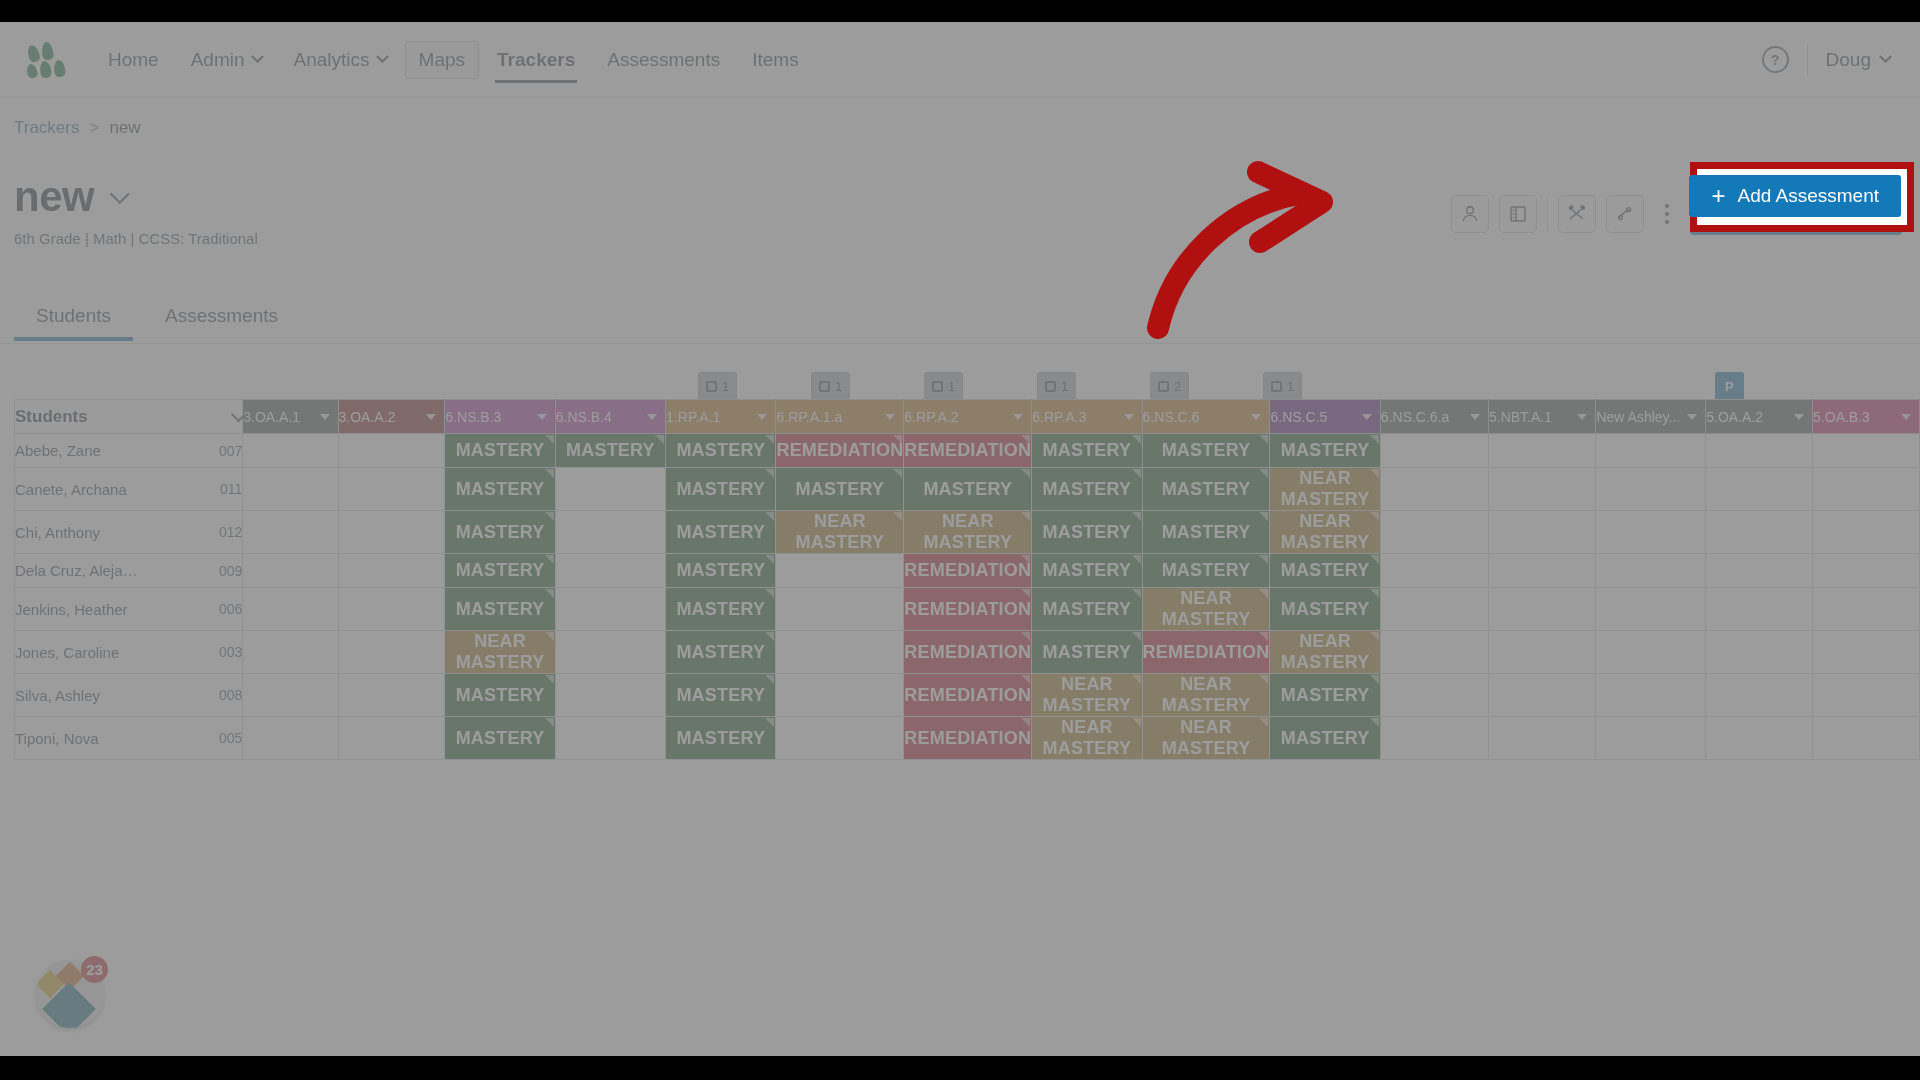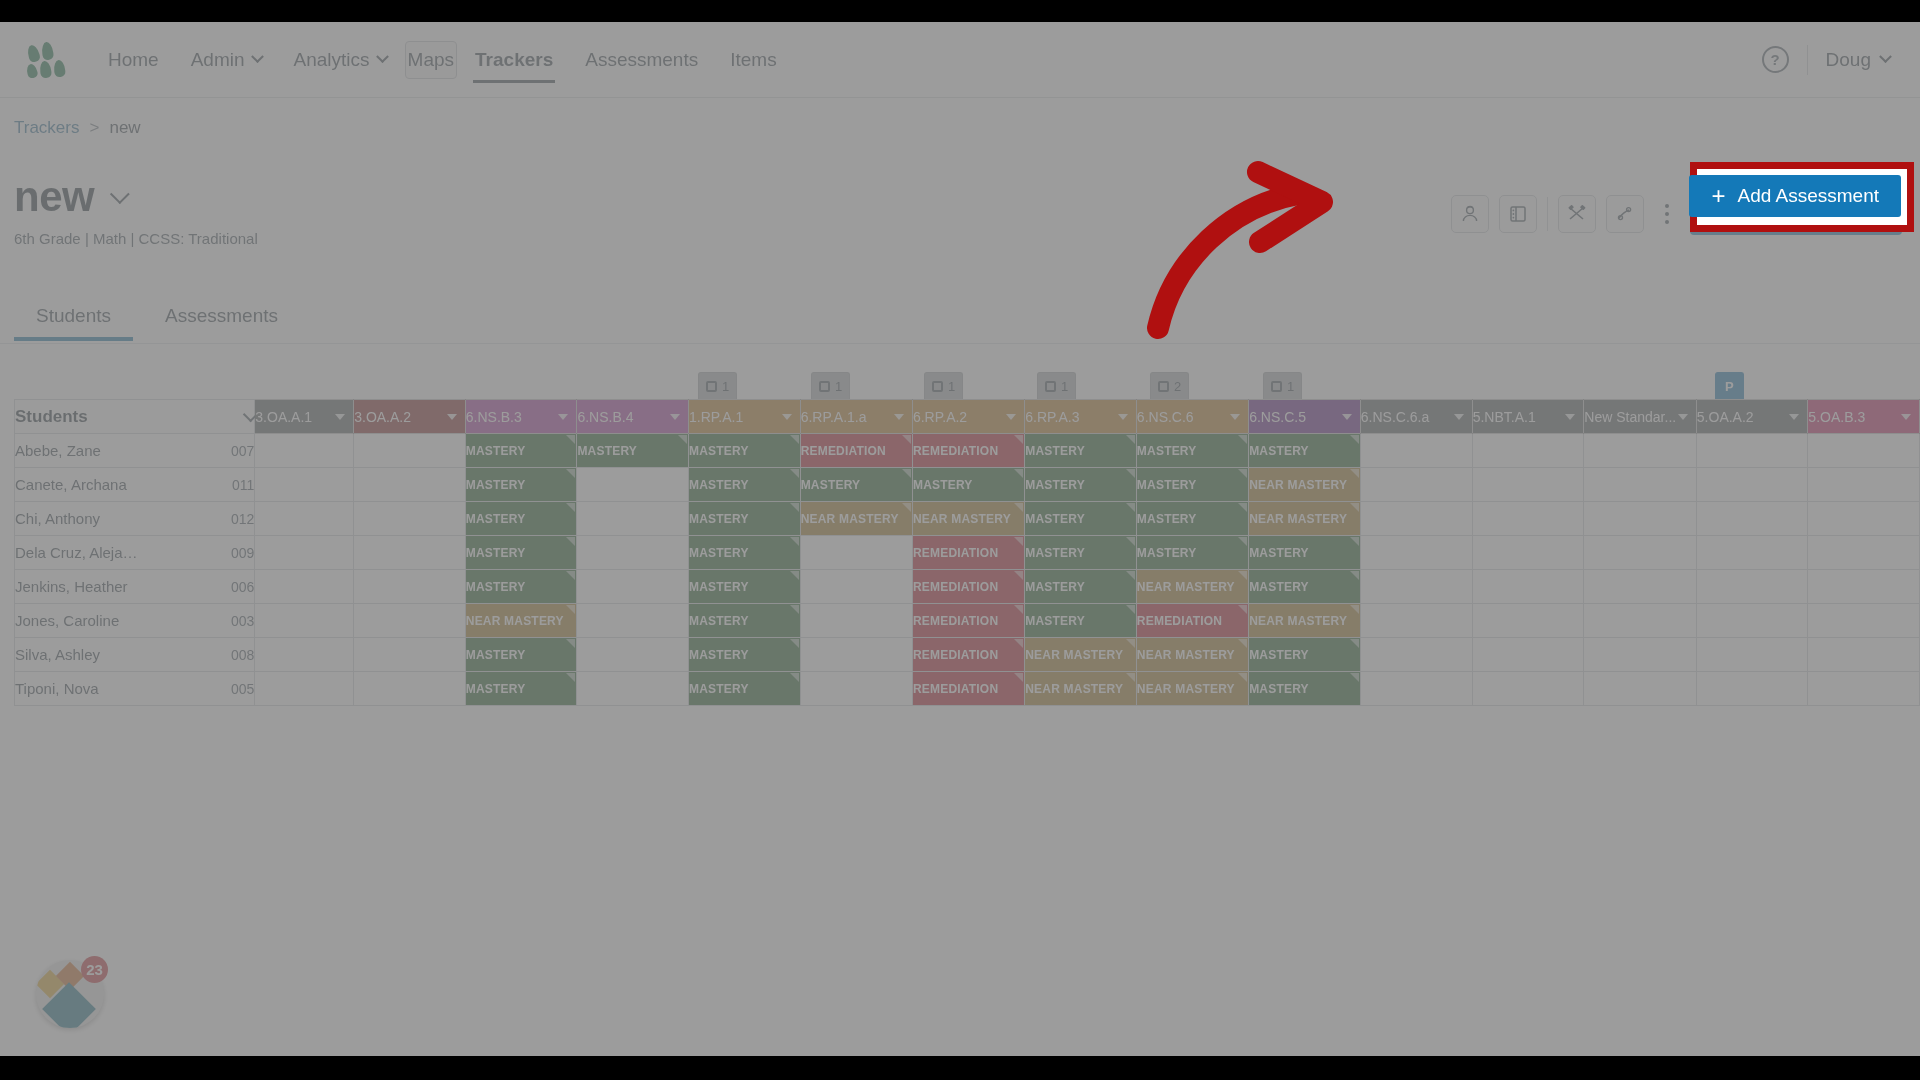--- a/index.html
+++ b/index.html
@@ -37,21 +37,21 @@
     z-index: 10;
   }
   #logo { margin-left: 26px; width: 42px; height: 36px; position: relative; }
   .leaf { position:absolute; background:#107040; border-radius: 60% 60% 55% 55% / 75% 75% 35% 35%; }
   .nav-items { display: flex; align-items: center; margin-left: 26px; gap: 4px; }
   .nav-item {
     font-size: 19px; color: #2d3b45; padding: 8px 14px;
     position: relative; white-space: nowrap;
     display: flex; align-items: center; gap: 8px;
   }
-  .nav-item.boxed { border: 1px solid #bfc4c9; border-radius: 4px; background:#f5f5f5; padding: 7px 2px;}
+  .nav-item.boxed { border: 1px solid #bfc4c9; border-radius: 4px; background:#f5f5f5; padding: 7px 13px;}
   .nav-item.active { font-weight: bold; }
   .nav-item.active::after {
     content:""; position:absolute; left: 12px; right: 12px; bottom: -4px;
     height: 3px; background: #2d3b45;
   }
   .chev {
     display:inline-block; width: 9px; height: 9px;
     border-right: 2px solid #2d3b45; border-bottom: 2px solid #2d3b45;
     transform: rotate(45deg) translate(-2px,-2px);
   }
@@ -154,21 +154,21 @@
     border-top: 6px solid rgba(255,255,255,0.85);
   }
   td.namecell {
     width: 244px; height: 34px; border:1px solid #c9ced2;
     font-size: 15px; color:#2d3b45; padding: 0 14px; background:#fefefe;
   }
   .namecell-inner { display:flex; align-items:center; justify-content: space-between; gap: 24px; }
   .sid { font-size: 14px; color:#42505a; }
   td.cell { height: 34px; border:1px solid #c9ced2; background:#fcfcfc; position:relative; }
   td.cell.filled {
-    font-size: 12px; font-weight: bold; color:#ffffff; letter-spacing:0.2px;
+    text-align:center; font-size: 18px; font-weight: bold; color:#ffffff; letter-spacing:0.2px;
   }
   td.cell.filled::after {
     content:""; position:absolute; top:1px; right:1px;
     width:0; height:0; border-top: 9px solid rgba(255,255,255,0.55);
     border-left: 9px solid transparent;
   }
 
   
   #widget { position:absolute; left: 36px; bottom: 52px; width: 68px; height: 68px; z-index: 40; }
   #widget-circle {
@@ -346,21 +346,21 @@
             <th class="stdcol" style="width: 113px; background: rgb(166, 47, 153);"><span>6.NS.B.3</span><span class="caret"></span></th>
             <th class="stdcol" style="width: 113px; background: rgb(166, 47, 153);"><span>6.NS.B.4</span><span class="caret"></span></th>
             <th class="stdcol" style="width: 113px; background: rgb(181, 118, 26);"><span>1.RP.A.1</span><span class="caret"></span></th>
             <th class="stdcol" style="width: 113px; background: rgb(181, 118, 26);"><span>6.RP.A.1.a</span><span class="caret"></span></th>
             <th class="stdcol" style="width: 113px; background: rgb(181, 118, 26);"><span>6.RP.A.2</span><span class="caret"></span></th>
             <th class="stdcol" style="width: 113px; background: rgb(181, 118, 26);"><span>6.RP.A.3</span><span class="caret"></span></th>
             <th class="stdcol" style="width: 113px; background: rgb(181, 118, 26);"><span>6.NS.C.6</span><span class="caret"></span></th>
             <th class="stdcol" style="width: 113px; background: rgb(92, 22, 127);"><span>6.NS.C.5</span><span class="caret"></span></th>
             <th class="stdcol" style="width: 113px; background: rgb(79, 86, 89);"><span>6.NS.C.6.a</span><span class="caret"></span></th>
             <th class="stdcol" style="width: 113px; background: rgb(79, 86, 89);"><span>5.NBT.A.1</span><span class="caret"></span></th>
-            <th class="stdcol" style="width: 113px; background: rgb(79, 86, 89);"><span>New Standar...</span><span class="caret"></span></th>
+            <th class="stdcol" style="width: 113px; background: rgb(79, 86, 89);"><span>New Ashley...</span><span class="caret"></span></th>
             <th class="stdcol" style="width: 113px; background: rgb(79, 86, 89);"><span>5.OA.A.2</span><span class="caret"></span></th>
             <th class="stdcol" style="width: 113px; background: #be185d; margin-top: 44px;"><span>5.OA.B.3</span><span class="caret"></span></th>
           </tr>
       </thead>
       <tbody id="tbody">
           <tr>
             <td class="namecell">
               <span class="namecell-inner">
                 <span>Abebe, Zane</span>
                 <span class="sid">007</span>

